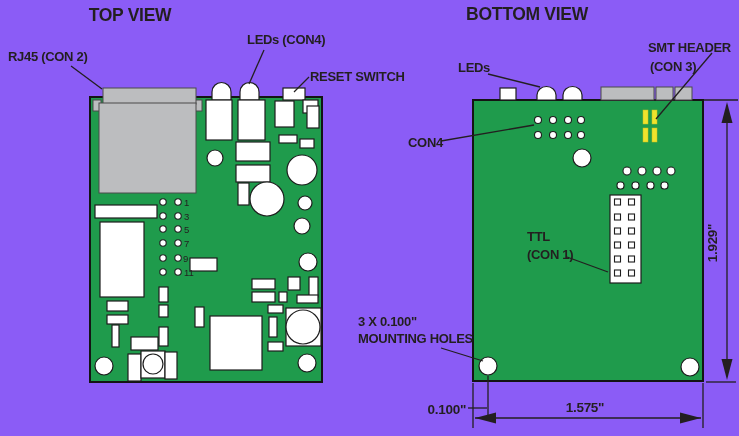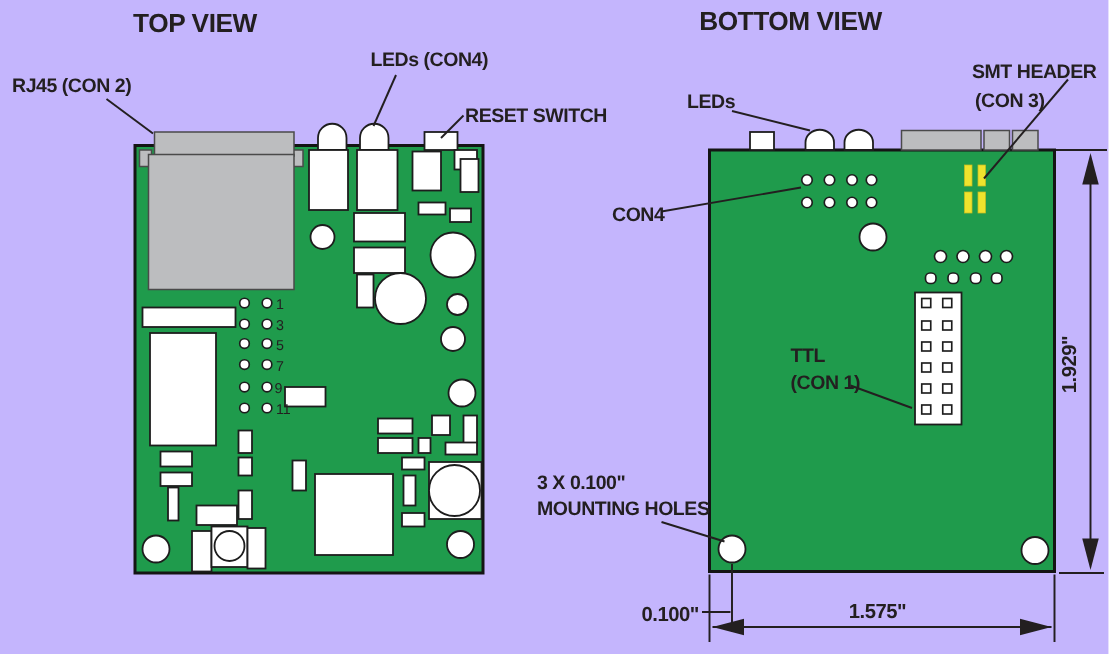--- a/index.html
+++ b/index.html
@@ -1,17 +1,17 @@
 <!DOCTYPE html>
 <html><head>
 <meta charset="utf-8">
 <style>
   html,body{margin:0;padding:0;background:#fff;}
   .stage{
-    width:739px;height:436px;background:#c4b5fd;position:relative;overflow:hidden;
+    width:739px;height:436px;background:#8b5cf6;position:relative;overflow:hidden;
     font-family:"Liberation Sans",sans-serif;
   }
   svg text{
     font-family:"Liberation Sans","DejaVu Sans",sans-serif;
     font-weight:bold;fill:#231f20;letter-spacing:-0.3px;
   }
   .t-title{font-size:17.5px;}
   .t-label{font-size:13px;}
   .t-dim{font-size:13.5px;}
   .t-pin{font-size:9.5px;font-weight:normal;letter-spacing:0;}

